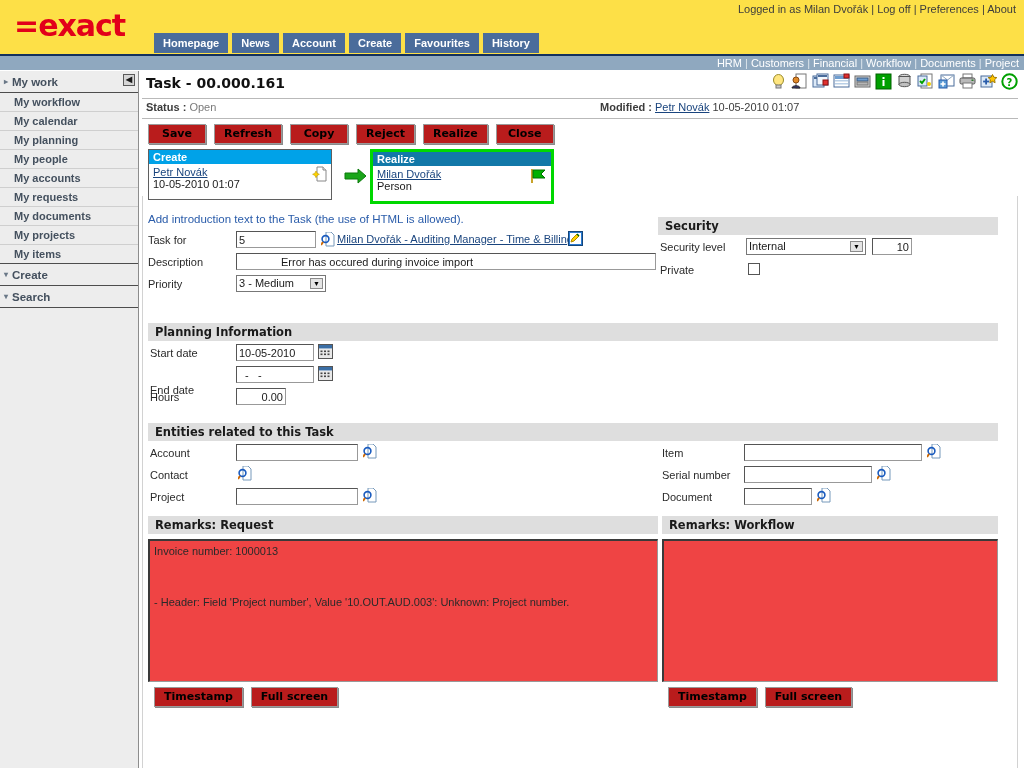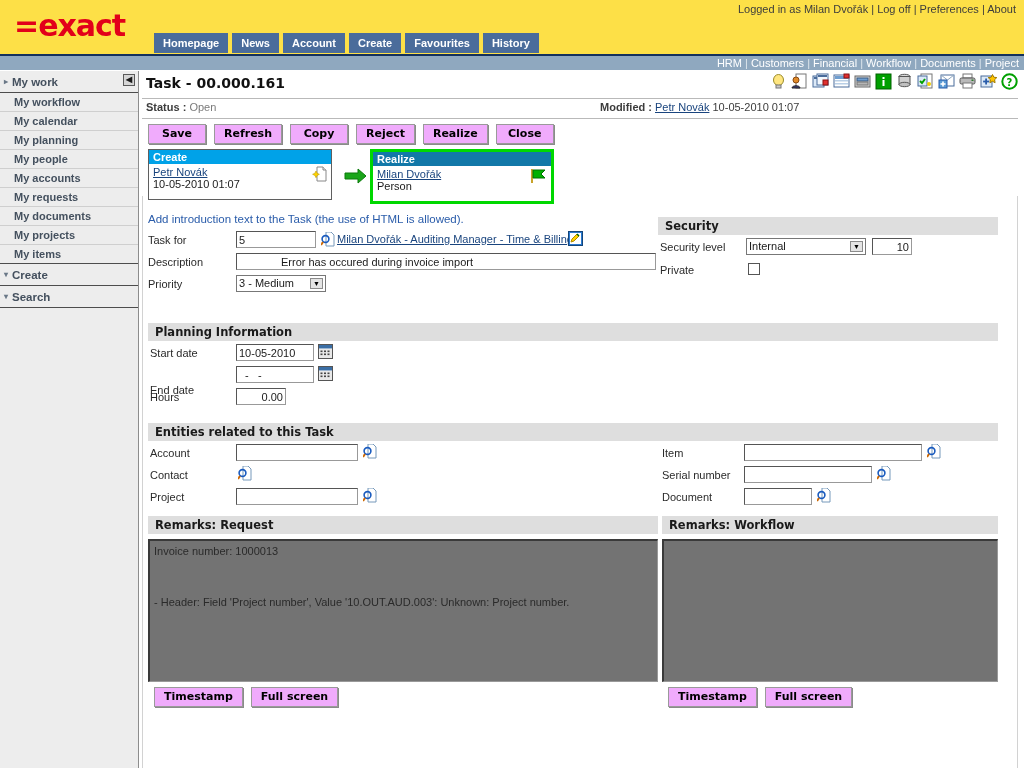--- a/index.html
+++ b/index.html
@@ -96,21 +96,21 @@
   }
   #modified-line b { color: #3c3c3c; }
   #modified-line a { color: #19447e; }
   #status-rule { position: absolute; left: 2px; top: 47px; width: 876px; height: 1px; background: #b9b9b9; }
 
   
   #btnrow { position: absolute; left: 8px; top: 53px; display: flex; gap: 8px; }
   .btn {
     min-width: 58px; height: 20px; line-height: 17px; text-align: center;
     font-size: 11px; font-weight: bold; color: #000;
-    background: #f0abfc; border: 1px solid #9a9a9a;
+    background: #b91c1c; border: 1px solid #9a9a9a;
     box-shadow: 1px 1px 0 #8a8a8a; cursor: pointer; padding: 0 9px;
     font-family: "DejaVu Sans", sans-serif;
   }
 
   
   #wf { position: absolute; left: 8px; top: 78px; }
   .wfbox { position: absolute; width: 184px; }
   .wfbox .hd {
     height: 14px; line-height: 14px; padding-left: 4px;
     font-size: 11px; font-weight: bold; color: #ffffff;
@@ -166,21 +166,21 @@
   #planning { position: absolute; left: 8px; top: 252px; width: 850px; }
   #plan-body { position: relative; height: 70px; padding-top: 5px; }
 
   #entities { position: absolute; left: 8px; top: 352px; width: 850px; }
   #ent-body { position: relative; height: 70px; padding-top: 5px; }
 
   #rem-req { position: absolute; left: 8px; top: 445px; width: 510px; }
   #rem-wf { position: absolute; left: 522px; top: 445px; width: 336px; }
   .ta {
     border: 1px solid #999; border-top: 2px solid #3a3a3a; border-left: 2px solid #3a3a3a;
-    background: #737373; font-size: 11px; color: #2a2a2a;
+    background: #ef4444; font-size: 11px; color: #2a2a2a;
     padding: 2px 4px; line-height: 17px; overflow: hidden;
     font-family: "Liberation Sans", sans-serif;
   }
   .rembtns { margin-top: 5px; display: flex; gap: 8px; padding-left: 6px; }
 
   #content-frame {
     position: absolute; left: 2px; top: 125px; width: 876px; height: 612px;
     border: 1px solid #d2d2d2; border-top: none;
   }
 

